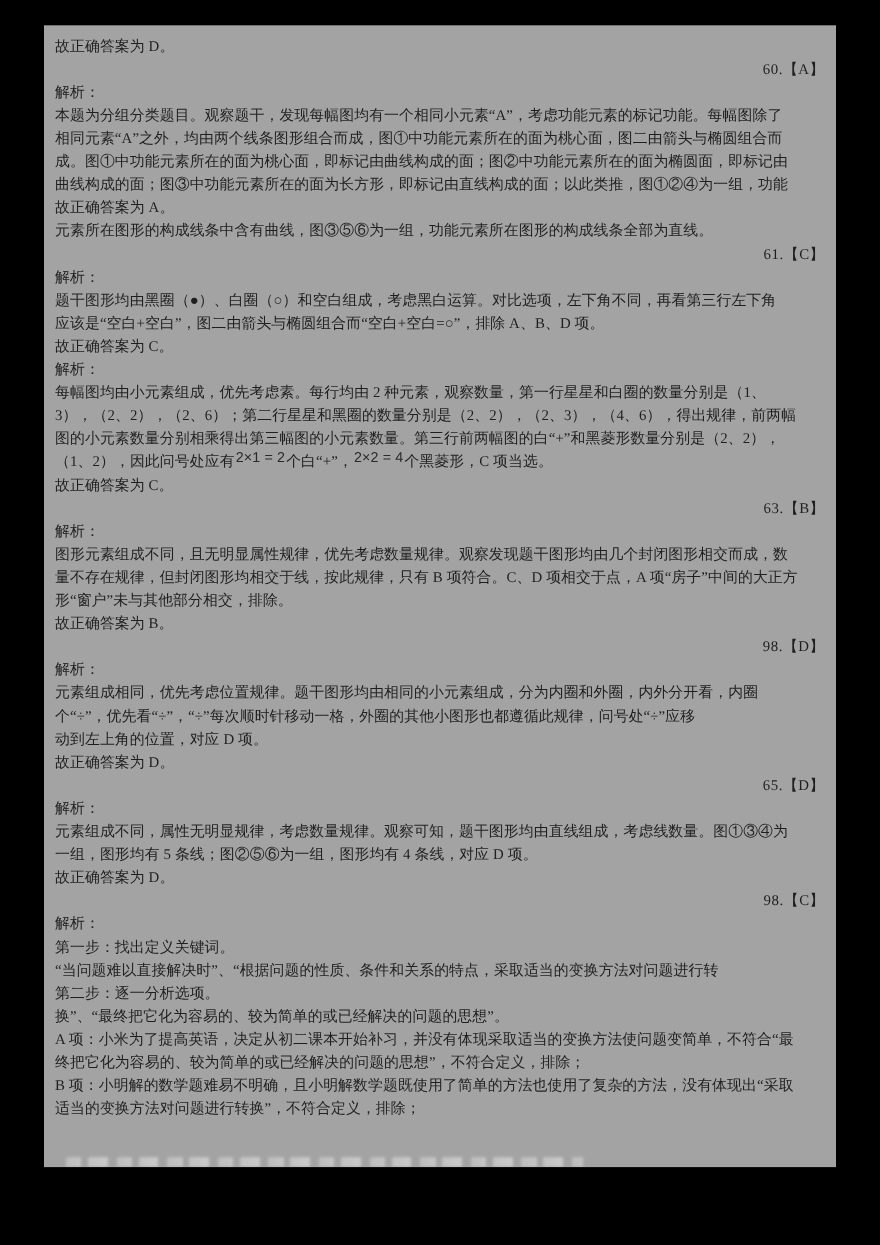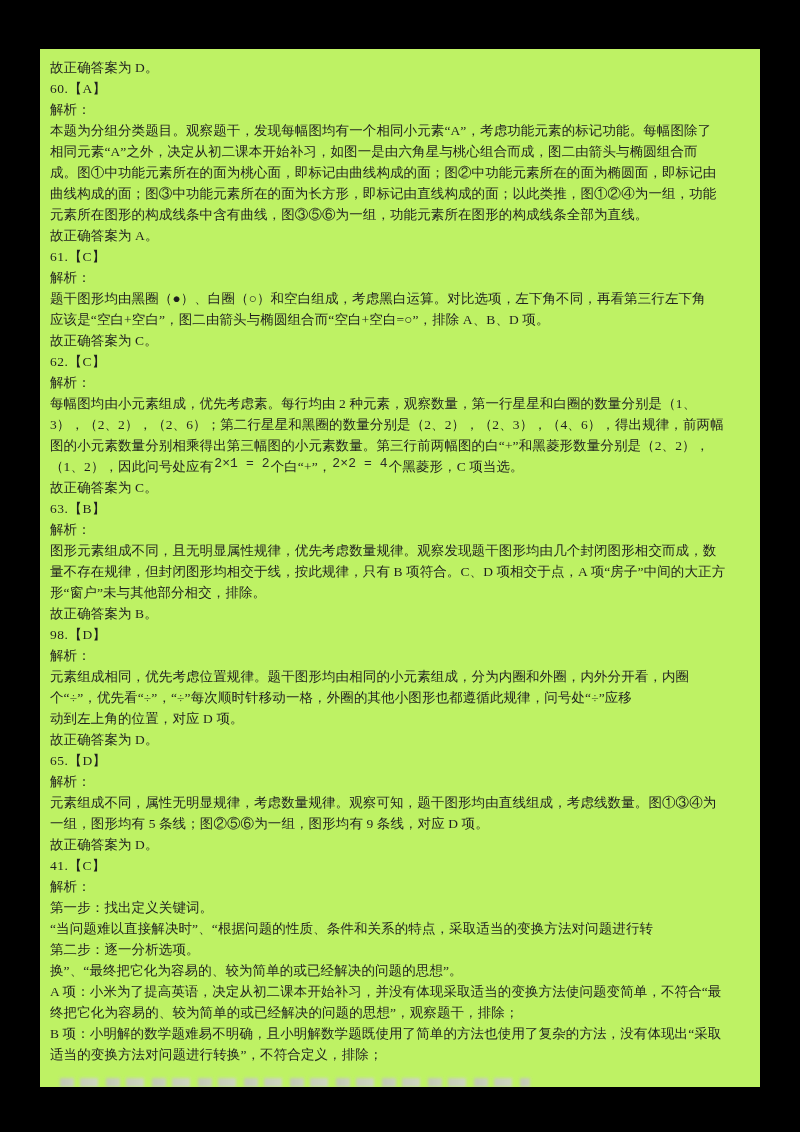--- a/index.html
+++ b/index.html
@@ -7,42 +7,42 @@
     padding: 0;
     background: #000000;
     width: 800px;
     height: 1132px;
     overflow: hidden;
     font-family: "Liberation Serif", serif;
   }
   .page {
     position: absolute;
     left: 40px;
-    top: 49px;
+    top: 23px;
     width: 720px;
     height: 1038px;
-    background: #bef264;
+    background: #a3a3a3;
     overflow: hidden;
     box-sizing: border-box;
     padding: 8px 10px 0 10px;
   }
   .doc-body { position: relative; }
   .line {
     margin: 0;
     padding: 0;
     height: 21px;
     line-height: 21px;
     font-size: 13.5px;
     color: #1f1f1f;
     letter-spacing: 0.1px;
     white-space: nowrap;
   }
-  .line.h { letter-spacing: 0.5px; }
+  .line.h { letter-spacing: 0.5px; text-align: right; }
   .formula {
-    font-family: Liberation Mono, monospace;
+    font-family: Liberation Sans, sans-serif;
     font-size: 13px;
     color: #2a2a2a;
     position: relative;
     top: -4px;
     padding: 0 1px;
   }
   .blur-strip {
     position: absolute;
     left: 20px;
     bottom: 0px;
@@ -61,31 +61,30 @@
 </style>
 </head>
 <body>
 
 <div class="page">
   <div class="doc-body">
       <p class="line"><span>故正确答案为 D。</span></p>
       <p class="line h"><span>60.【A】</span></p>
       <p class="line"><span>解析：</span></p>
       <p class="line"><span>本题为分组分类题目。观察题干，发现每幅图均有一个相同小元素“A”，考虑功能元素的标记功能。每幅图除了</span></p>
-      <p class="line"><span>相同元素“A”之外，决定从初二课本开始补习，如图一是由六角星与桃心组合而成，图二由箭头与椭圆组合而</span></p>
+      <p class="line"><span>相同元素“A”之外，均由两个线条图形组合而成，图①中功能元素所在的面为桃心面，图二由箭头与椭圆组合而</span></p>
       <p class="line"><span>成。图①中功能元素所在的面为桃心面，即标记由曲线构成的面；图②中功能元素所在的面为椭圆面，即标记由</span></p>
       <p class="line"><span>曲线构成的面；图③中功能元素所在的面为长方形，即标记由直线构成的面；以此类推，图①②④为一组，功能</span></p>
+      <p class="line"><span>故正确答案为 A。</span></p>
       <p class="line"><span>元素所在图形的构成线条中含有曲线，图③⑤⑥为一组，功能元素所在图形的构成线条全部为直线。</span></p>
-      <p class="line"><span>故正确答案为 A。</span></p>
       <p class="line h"><span>61.【C】</span></p>
       <p class="line"><span>解析：</span></p>
       <p class="line"><span>题干图形均由黑圈（●）、白圈（○）和空白组成，考虑黑白运算。对比选项，左下角不同，再看第三行左下角</span></p>
       <p class="line"><span>应该是“空白+空白”，图二由箭头与椭圆组合而“空白+空白=○”，排除 A、B、D 项。</span></p>
       <p class="line"><span>故正确答案为 C。</span></p>
-      <p class="line h"><span>62.【C】</span></p>
       <p class="line"><span>解析：</span></p>
       <p class="line"><span>每幅图均由小元素组成，优先考虑素。每行均由 2 种元素，观察数量，第一行星星和白圈的数量分别是（1、</span></p>
       <p class="line"><span>3），（2、2），（2、6）；第二行星星和黑圈的数量分别是（2、2），（2、3），（4、6），得出规律，前两幅</span></p>
       <p class="line"><span>图的小元素数量分别相乘得出第三幅图的小元素数量。第三行前两幅图的白“+”和黑菱形数量分别是（2、2），</span></p>
       <p class="line"><span>（1、2），因此问号处应有</span><span class="formula">2×1 = 2</span><span>个白“+”，</span><span class="formula">2×2 = 4</span><span>个黑菱形，C 项当选。</span></p>
       <p class="line"><span>故正确答案为 C。</span></p>
       <p class="line h"><span>63.【B】</span></p>
       <p class="line"><span>解析：</span></p>
       <p class="line"><span>图形元素组成不同，且无明显属性规律，优先考虑数量规律。观察发现题干图形均由几个封闭图形相交而成，数</span></p>
       <p class="line"><span>量不存在规律，但封闭图形均相交于线，按此规律，只有 B 项符合。C、D 项相交于点，A 项“房子”中间的大正方</span></p>
@@ -93,27 +92,27 @@
       <p class="line"><span>故正确答案为 B。</span></p>
       <p class="line h"><span>98.【D】</span></p>
       <p class="line"><span>解析：</span></p>
       <p class="line"><span>元素组成相同，优先考虑位置规律。题干图形均由相同的小元素组成，分为内圈和外圈，内外分开看，内圈</span></p>
       <p class="line"><span>个“÷”，优先看“÷”，“÷”每次顺时针移动一格，外圈的其他小图形也都遵循此规律，问号处“÷”应移</span></p>
       <p class="line"><span>动到左上角的位置，对应 D 项。</span></p>
       <p class="line"><span>故正确答案为 D。</span></p>
       <p class="line h"><span>65.【D】</span></p>
       <p class="line"><span>解析：</span></p>
       <p class="line"><span>元素组成不同，属性无明显规律，考虑数量规律。观察可知，题干图形均由直线组成，考虑线数量。图①③④为</span></p>
-      <p class="line"><span>一组，图形均有 5 条线；图②⑤⑥为一组，图形均有 9 条线，对应 D 项。</span></p>
+      <p class="line"><span>一组，图形均有 5 条线；图②⑤⑥为一组，图形均有 4 条线，对应 D 项。</span></p>
       <p class="line"><span>故正确答案为 D。</span></p>
-      <p class="line h"><span>41.【C】</span></p>
+      <p class="line h"><span>98.【C】</span></p>
       <p class="line"><span>解析：</span></p>
       <p class="line"><span>第一步：找出定义关键词。</span></p>
       <p class="line"><span>“当问题难以直接解决时”、“根据问题的性质、条件和关系的特点，采取适当的变换方法对问题进行转</span></p>
       <p class="line"><span>第二步：逐一分析选项。</span></p>
       <p class="line"><span>换”、“最终把它化为容易的、较为简单的或已经解决的问题的思想”。</span></p>
       <p class="line"><span>A 项：小米为了提高英语，决定从初二课本开始补习，并没有体现采取适当的变换方法使问题变简单，不符合“最</span></p>
-      <p class="line"><span>终把它化为容易的、较为简单的或已经解决的问题的思想”，观察题干，排除；</span></p>
+      <p class="line"><span>终把它化为容易的、较为简单的或已经解决的问题的思想”，不符合定义，排除；</span></p>
       <p class="line"><span>B 项：小明解的数学题难易不明确，且小明解数学题既使用了简单的方法也使用了复杂的方法，没有体现出“采取</span></p>
       <p class="line"><span>适当的变换方法对问题进行转换”，不符合定义，排除；</span></p>
     </div>
   <div class="blur-strip"></div>
 </div>
 
 </body></html>

